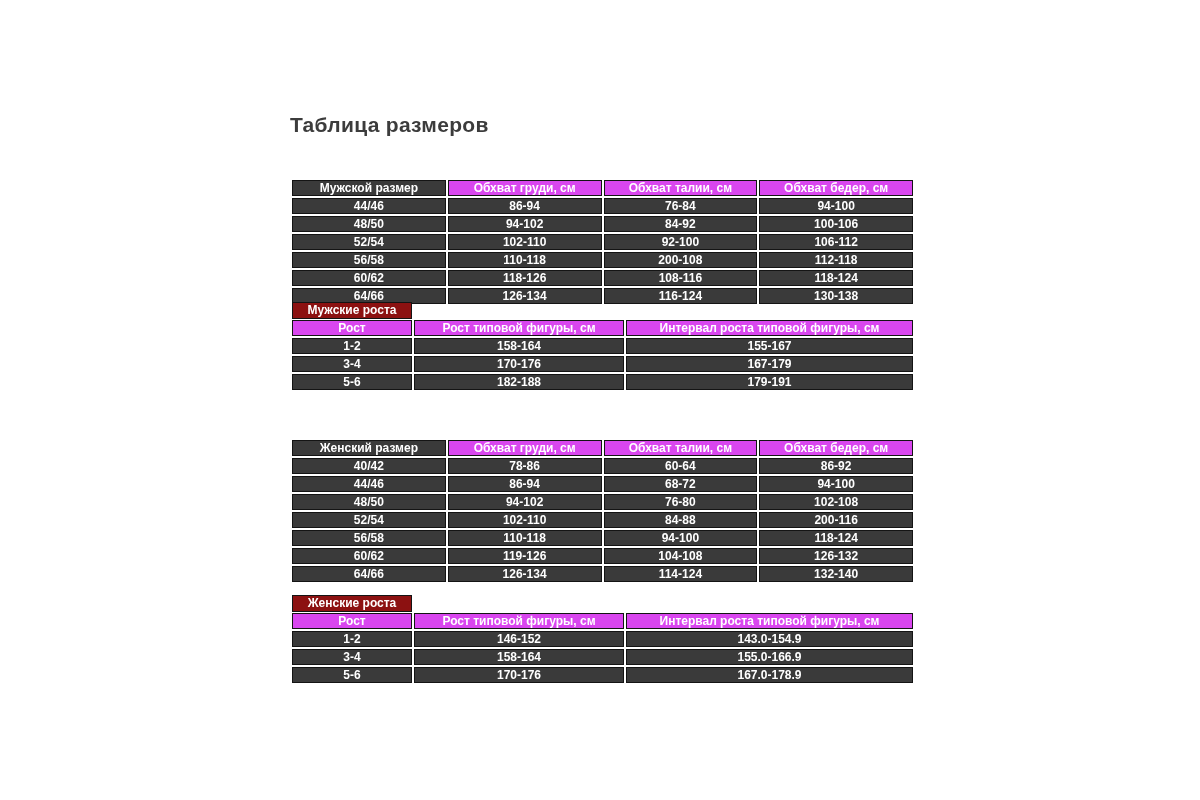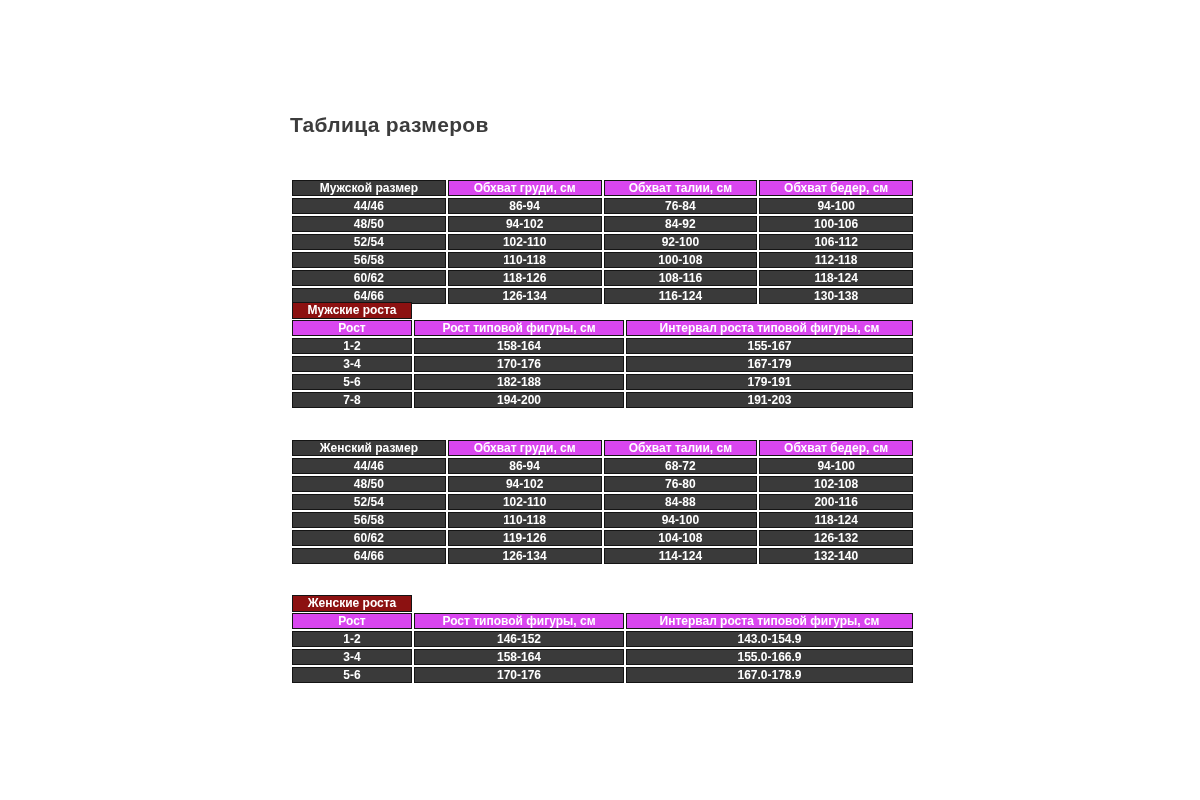--- a/index.html
+++ b/index.html
@@ -107,21 +107,21 @@
         </tr>
         <tr>
           <td>52/54</td>
           <td>102-110</td>
           <td>92-100</td>
           <td>106-112</td>
         </tr>
         <tr>
           <td>56/58</td>
           <td>110-118</td>
-          <td>100-108</td>
+          <td>200-108</td>
           <td>112-118</td>
         </tr>
         <tr>
           <td>60/62</td>
           <td>118-126</td>
           <td>108-116</td>
           <td>118-124</td>
         </tr>
         <tr>
           <td>64/66</td>
@@ -154,43 +154,44 @@
         <tr>
           <td>3-4</td>
           <td>170-176</td>
           <td>167-179</td>
         </tr>
         <tr>
           <td>5-6</td>
           <td>182-188</td>
           <td>179-191</td>
         </tr>
-        <tr>
-          <td>7-8</td>
-          <td>194-200</td>
-          <td>191-203</td>
-        </tr>
       </tbody>
     </table>
 
   <table id="t3" class="sz size-table">
       <colgroup>
         <col class="c1">
         <col class="c2">
         <col class="c3">
         <col class="c4">
       </colgroup>
       <tbody>
         <tr>
           <td class="th th-dark">Женский размер</td>
           <td class="th">Обхват груди, см</td>
           <td class="th">Обхват талии, см</td>
           <td class="th">Обхват бедер, см</td>
         </tr>
         <tr>
+          <td>40/42</td>
+          <td>78-86</td>
+          <td>60-64</td>
+          <td>86-92</td>
+        </tr>
+        <tr>
           <td>44/46</td>
           <td>86-94</td>
           <td>68-72</td>
           <td>94-100</td>
         </tr>
         <tr>
           <td>48/50</td>
           <td>94-102</td>
           <td>76-80</td>
           <td>102-108</td>

